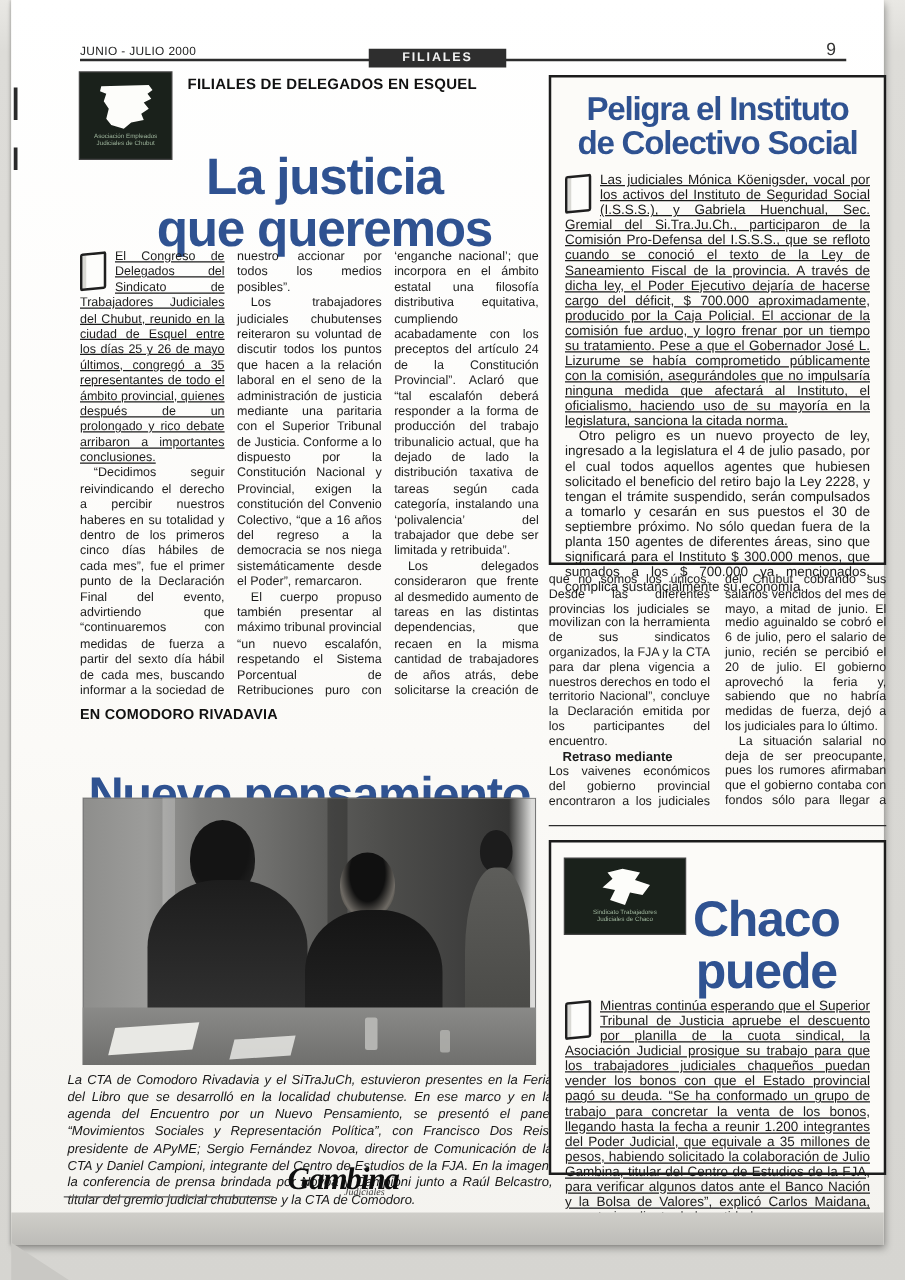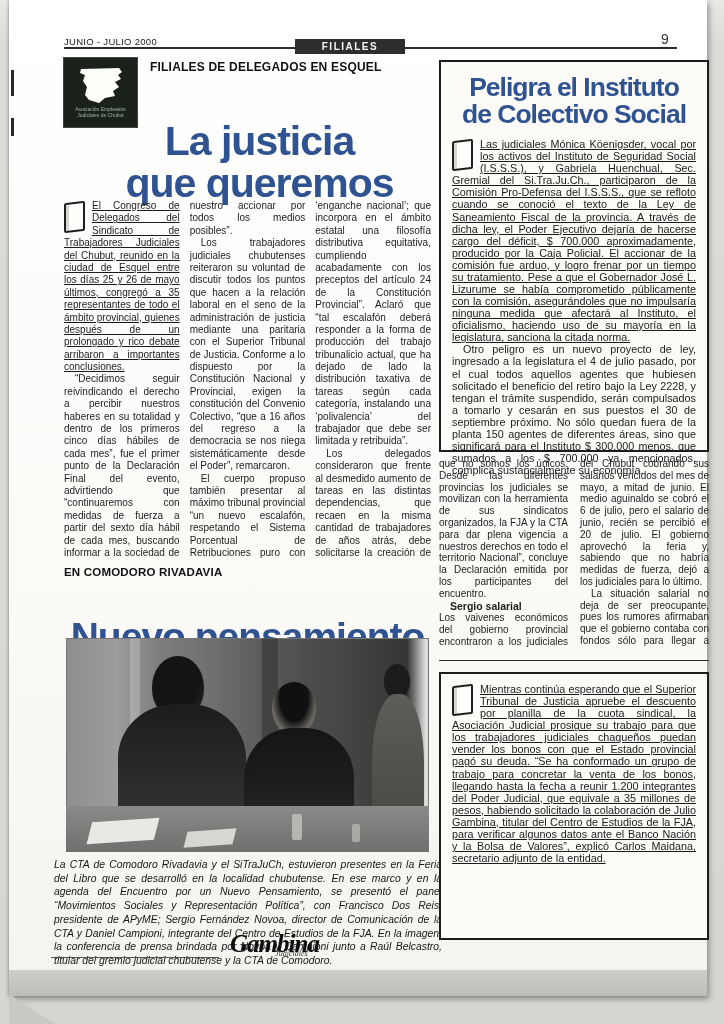--- a/index.html
+++ b/index.html
@@ -141,21 +141,21 @@
     <div class="headline isss-title">Peligra el Instituto
 de Colectivo Social</div>
     <div class="box-text body-text">
       <span class="doc-icon"></span>
       <span><p class="first">Las judiciales Mónica Köenigsder, vocal por los activos del Instituto de Seguridad Social (I.S.S.S.), y Gabriela Huenchual, Sec. Gremial del Si.Tra.Ju.Ch., participaron de la Comisión Pro-Defensa del I.S.S.S., que se refloto cuando se conoció el texto de la Ley de Saneamiento Fiscal de la provincia. A través de dicha ley, el Poder Ejecutivo dejaría de hacerse cargo del déficit, $ 700.000 aproximadamente, producido por la Caja Policial. El accionar de la comisión fue arduo, y logro frenar por un tiempo su tratamiento. Pese a que el Gobernador José L. Lizurume se había comprometido públicamente con la comisión, asegurándoles que no impulsaría ninguna medida que afectará al Instituto, el oficialismo, haciendo uso de su mayoría en la legislatura, sanciona la citada norma.</p><p>Otro peligro es un nuevo proyecto de ley, ingresado a la legislatura el 4 de julio pasado, por el cual todos aquellos agentes que hubiesen solicitado el beneficio del retiro bajo la Ley 2228, y tengan el trámite suspendido, serán compulsados a tomarlo y cesarán en sus puestos el 30 de septiembre próximo. No sólo quedan fuera de la planta 150 agentes de diferentes áreas, sino que significará para el Instituto $ 300.000 menos, que sumados a los $ 700.000 ya mencionados, complica sustancialmente su economía.</p></span>
     </div>
   </div>
 
   <div class="continuation">
     <p class="first">que no somos los únicos. Desde las diferentes provincias los judiciales se movilizan con la herramienta de sus sindicatos organizados, la FJA y la CTA para dar plena vigencia a nuestros derechos en todo el territorio Nacional”, concluye la Declaración emitida por los participantes del encuentro.</p>
-    <p class="subhead">Sergio salarial</p>
+    <p class="subhead">Retraso mediante</p>
     <span><p class="first">Los vaivenes económicos del gobierno provincial encontraron a los judiciales del Chubut cobrando sus salarios vencidos del mes de mayo, a mitad de junio. El medio aguinaldo se cobró el 6 de julio, pero el salario de junio, recién se percibió el 20 de julio. El gobierno aprovechó la feria y, sabiendo que no habría medidas de fuerza, dejó a los judiciales para lo último.</p><p>La situación salarial no deja de ser preocupante, pues los rumores afirmaban que el gobierno contaba con fondos sólo para llegar a mitad de año, con lo cual es una incógnita cómo serán los pagos en los próximos meses.</p></span>
   </div>
   <div class="rule cont-rule"></div>
 
   <div class="kicker kicker-comodoro">EN COMODORO RIVADAVIA</div>
   <div class="headline title-pensamiento">Nuevo pensamiento</div>
 
   <div class="photo">
     <div class="band" style="left:64px;width:10px;background:rgba(255,255,255,.22);"></div>
     <div class="band" style="left:196px;width:16px;background:rgba(0,0,0,.25);"></div>
@@ -171,20 +171,31 @@
 
     <div class="table"></div>
     <div class="paper-sheet" style="left:24px;bottom:10px;width:66px;height:22px;"></div>
     <div class="paper-sheet" style="left:120px;bottom:6px;width:48px;height:16px;opacity:.85;"></div>
     <div class="glass" style="left:226px;bottom:12px;width:10px;height:26px;"></div>
     <div class="glass" style="left:286px;bottom:10px;width:8px;height:18px;opacity:.8;"></div>
   </div>
   <div class="caption">La CTA de Comodoro Rivadavia y el SiTraJuCh, estuvieron presentes en la Feria del Libro que se desarrolló en la localidad chubutense. En ese marco y en la agenda del Encuentro por un Nuevo Pensamiento, se presentó el panel “Movimientos Sociales y Representación Política”, con Francisco Dos Reis, presidente de APyME; Sergio Fernández Novoa, director de Comunicación de la CTA y Daniel Campioni, integrante del Centro de Estudios de la FJA. En la imagen, la conferencia de prensa brindada por Novoa y Campioni junto a Raúl Belcastro, titular del gremio judicial chubutense y la CTA de Comodoro.</div>
 
   <div class="chaco-box">
+    <div class="chaco-head">
+      <div class="logo-box chaco-logo">
+        <svg class="logo-shape" width="44" height="32" viewBox="0 0 44 32">
+          <polygon points="20,1 34,4 30,10 42,14 36,22 26,20 22,30 10,26 14,18 4,16 12,9 8,4" fill="#fdfdfa"></polygon>
+        </svg>
+        <div class="logo-caption">Sindicato Trabajadores
+Judiciales de Chaco</div>
+      </div>
+      <div class="headline title-chaco">Chaco
+puede</div>
+    </div>
     <div class="box-text body-text">
       <span class="doc-icon"></span>
       <span><p class="first">Mientras continúa esperando que el Superior Tribunal de Justicia apruebe el descuento por planilla de la cuota sindical, la Asociación Judicial prosigue su trabajo para que los trabajadores judiciales chaqueños puedan vender los bonos con que el Estado provincial pagó su deuda. “Se ha conformado un grupo de trabajo para concretar la venta de los bonos, llegando hasta la fecha a reunir 1.200 integrantes del Poder Judicial, que equivale a 35 millones de pesos, habiendo solicitado la colaboración de Julio Gambina, titular del Centro de Estudios de la FJA, para verificar algunos datos ante el Banco Nación y la Bolsa de Valores”, explicó Carlos Maidana, secretario adjunto de la entidad.</p></span>
     </div>
   </div>
 
   <div class="rule footer-rule"></div>
   <div class="brand">
     <span class="brand-main">Gambina</span>
     <span class="brand-sub">Judiciales</span>

